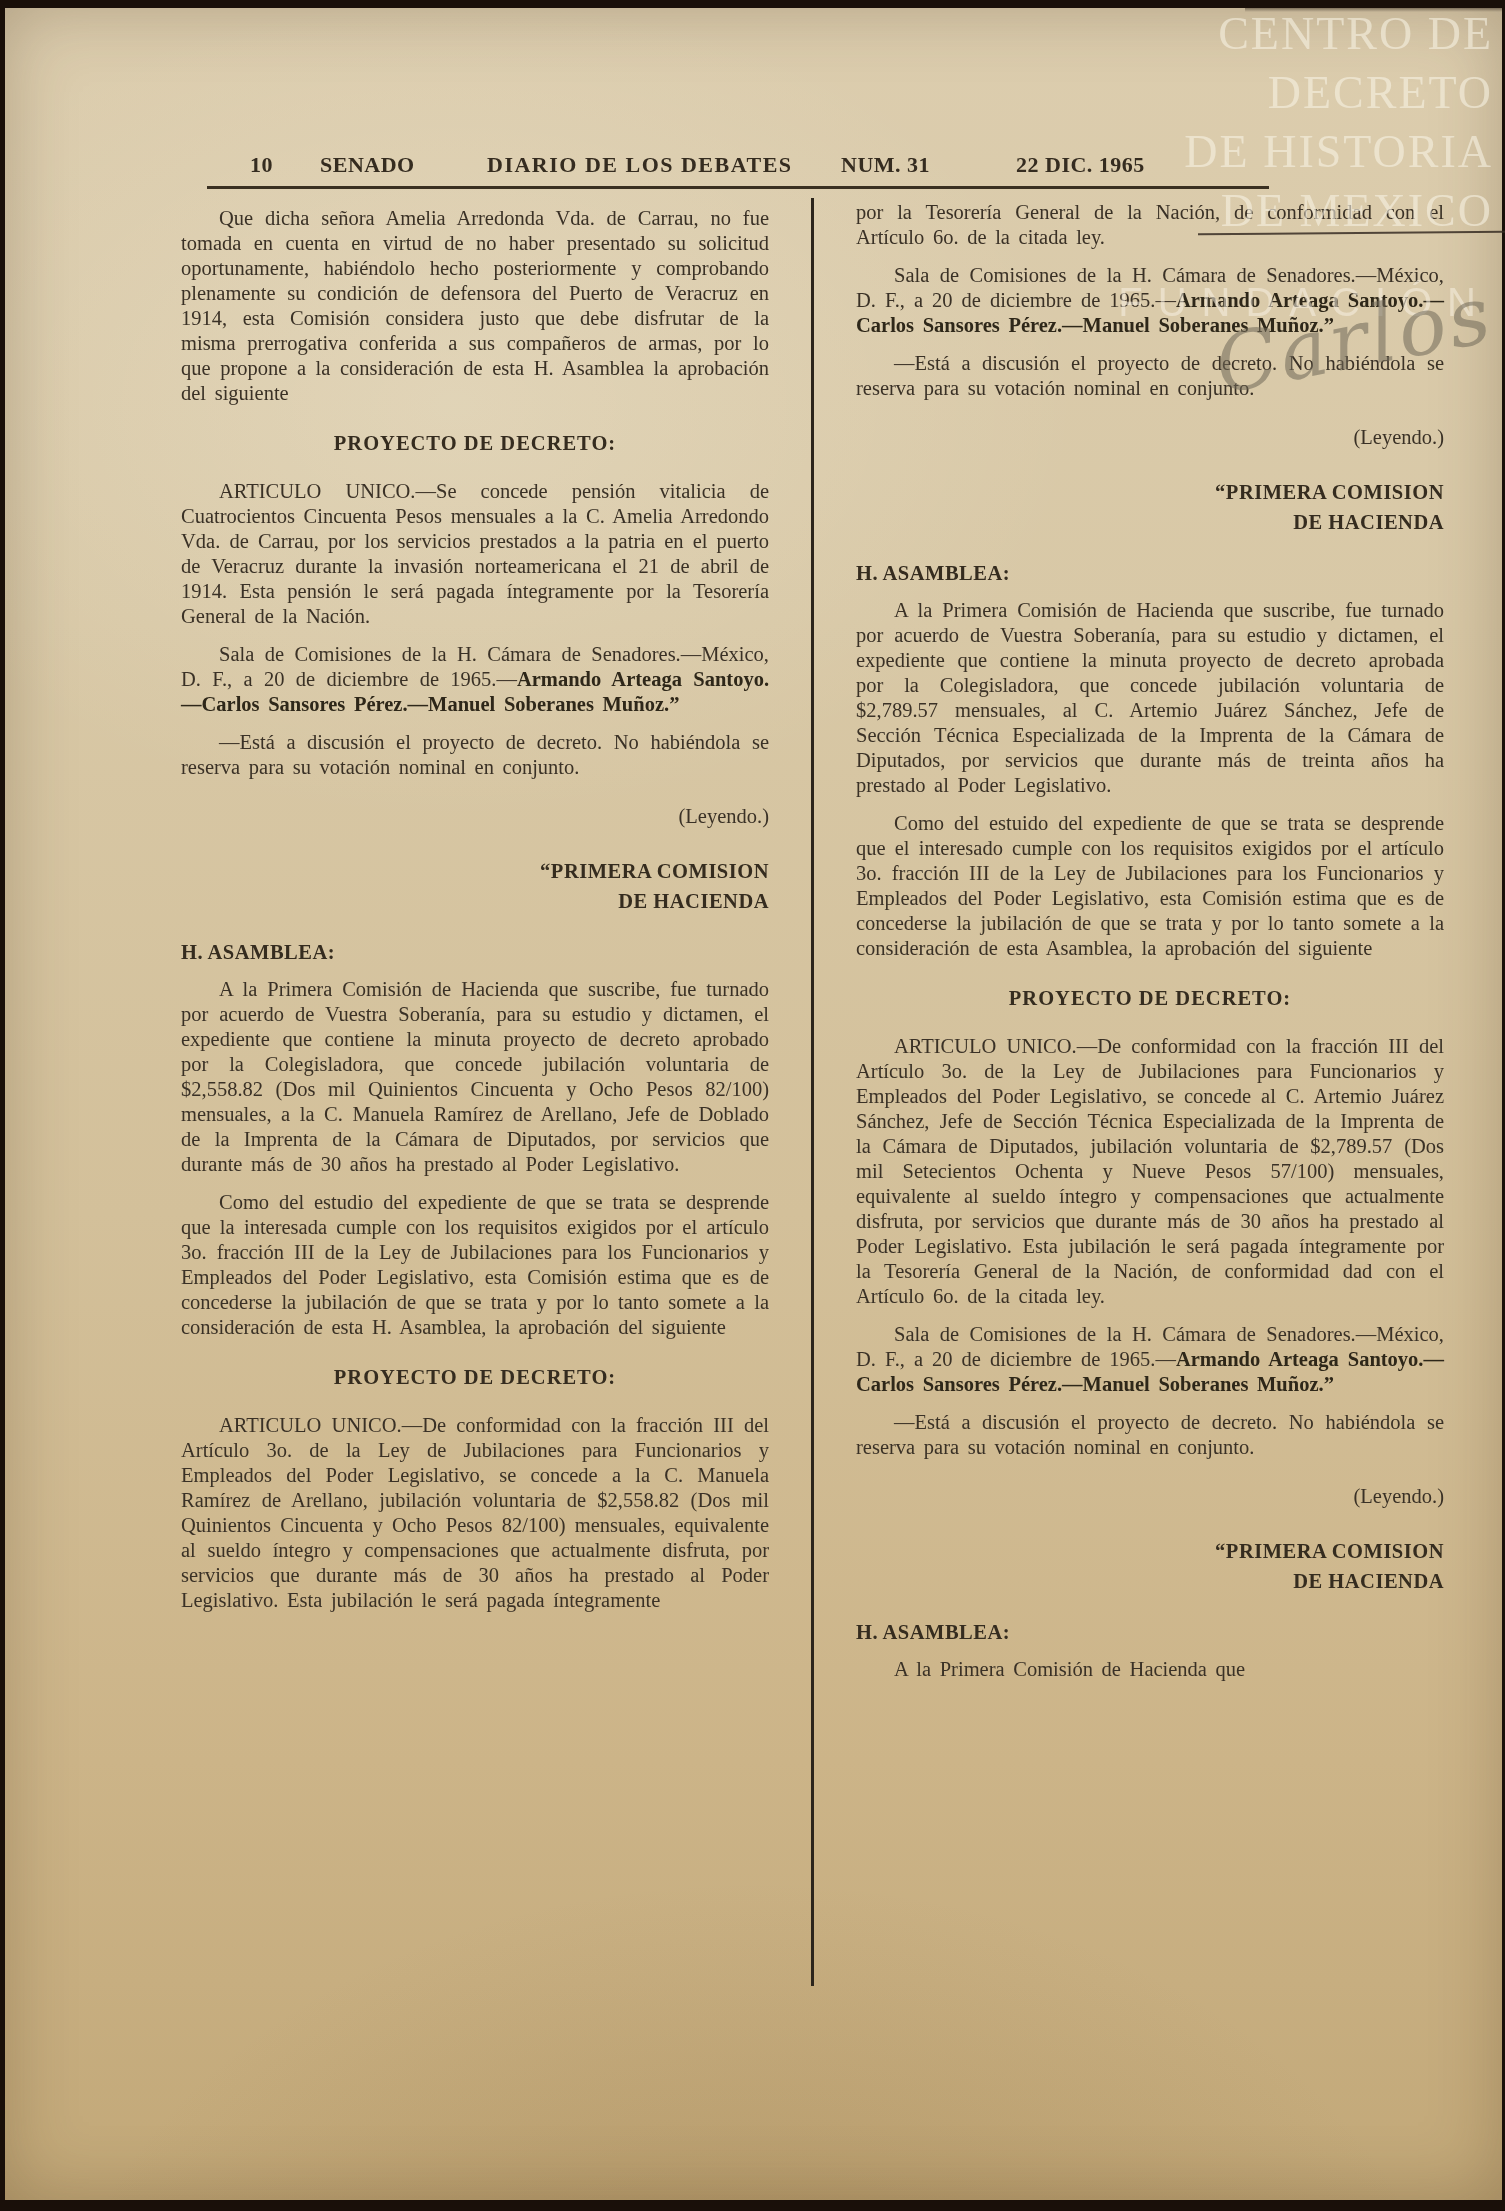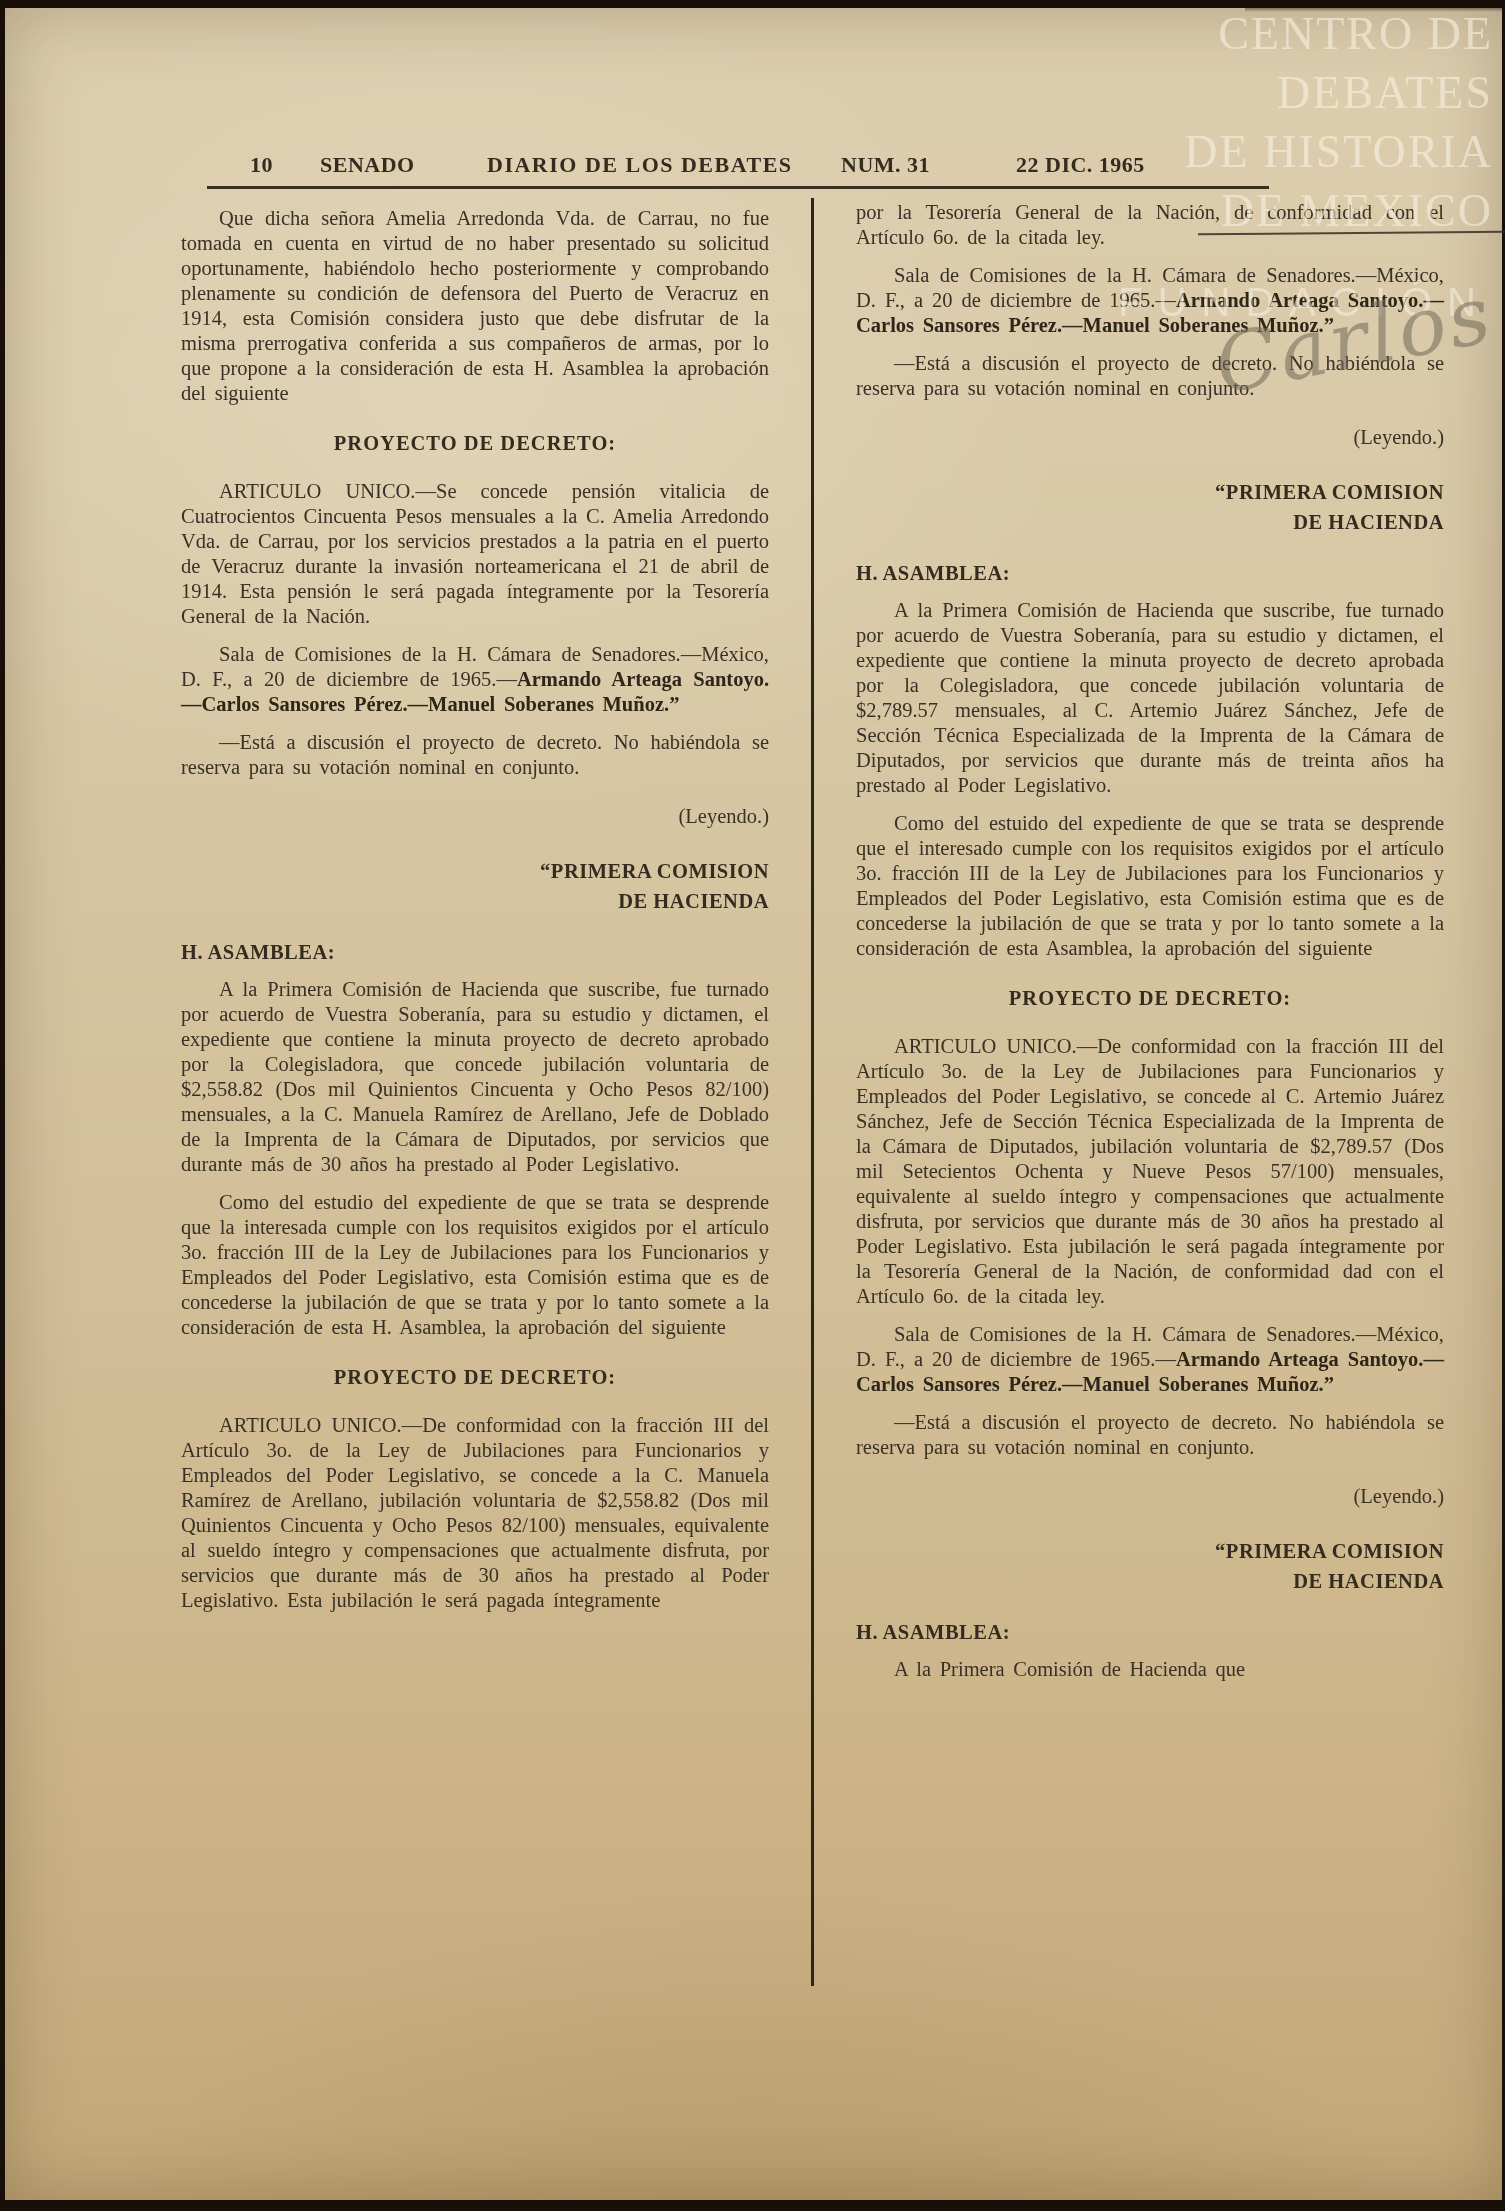--- a/index.html
+++ b/index.html
@@ -91,19 +91,19 @@
     <div class="para"><span>Sala de Comisiones de la H. Cámara de Senadores.—México, D. F., a 20 de diciembre de 1965.—</span><b>Armando Arteaga Santoyo.—Carlos Sansores Pérez.—Manuel Soberanes Muñoz.”</b></div>
     <div class="para"><span>—Está a discusión el proyecto de decreto. No habiéndola se reserva para su votación nominal en conjunto.</span></div>
     <div class="center">(Leyendo.)</div>
     <div class="h-right">“PRIMERA COMISION<br>DE HACIENDA</div>
     <div class="label">H. ASAMBLEA:</div>
     <div class="para"><span>A la Primera Comisión de Hacienda que</span></div>
   </div>
 
 <div class="wm">
   <div>CENTRO DE</div>
-  <div>DEBATES</div>
+  <div>DECRETO</div>
   <div>DE HISTORIA</div>
   <div>DE MEXICO</div>
 </div>
 <div class="wm-foundation">FUNDACIÓN</div>
 <div class="signature">Carlos Slim</div>
 <div class="annotation-underline"></div>
 
 </body></html>

